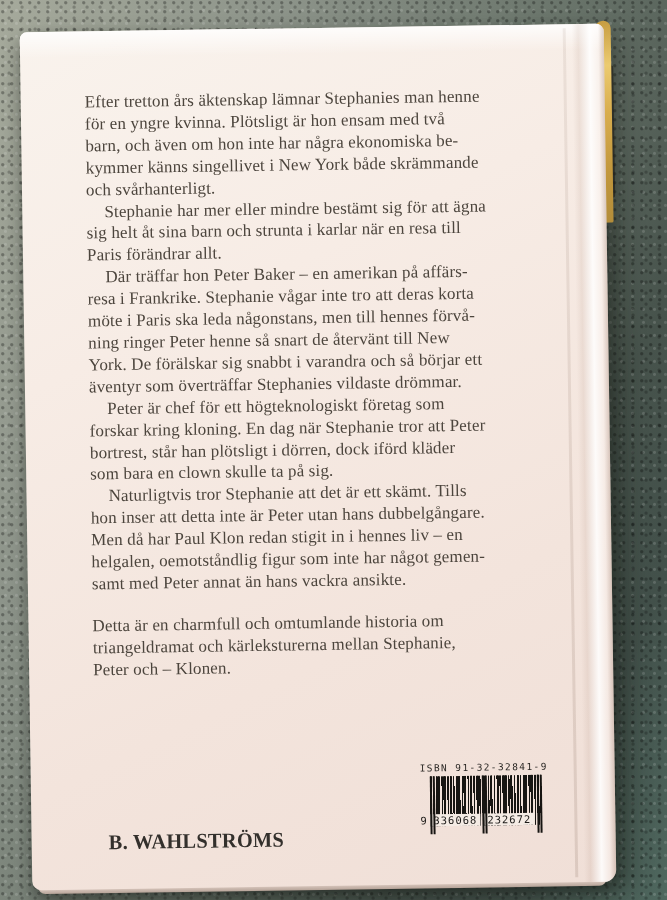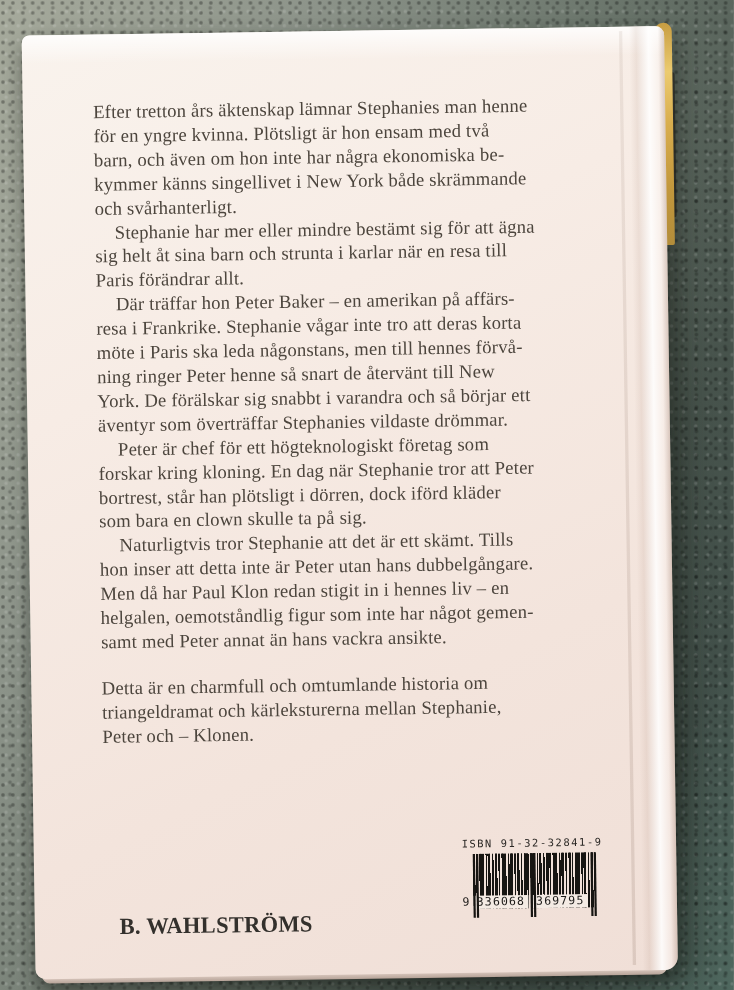--- a/index.html
+++ b/index.html
@@ -148,21 +148,21 @@
         </div>
 
       <div class="publisher">B. WAHLSTRÖMS</div>
 
       <div class="barcode">
         <div class="isbn">ISBN 91-32-32841-9</div>
         <div class="bars"></div>
         <div class="digits">
           <span class="d-lead">9</span>
           <span class="d-group">336068</span>
-          <span class="d-group">369795</span>
+          <span class="d-group">232672</span>
         </div>
         <div class="guard g1"></div>
         <div class="guard g2"></div>
         <div class="guard g3"></div>
         <div class="guard g4"></div>
         <div class="guard g5"></div>
         <div class="guard g6"></div>
       </div>
     </div>
   </div>

